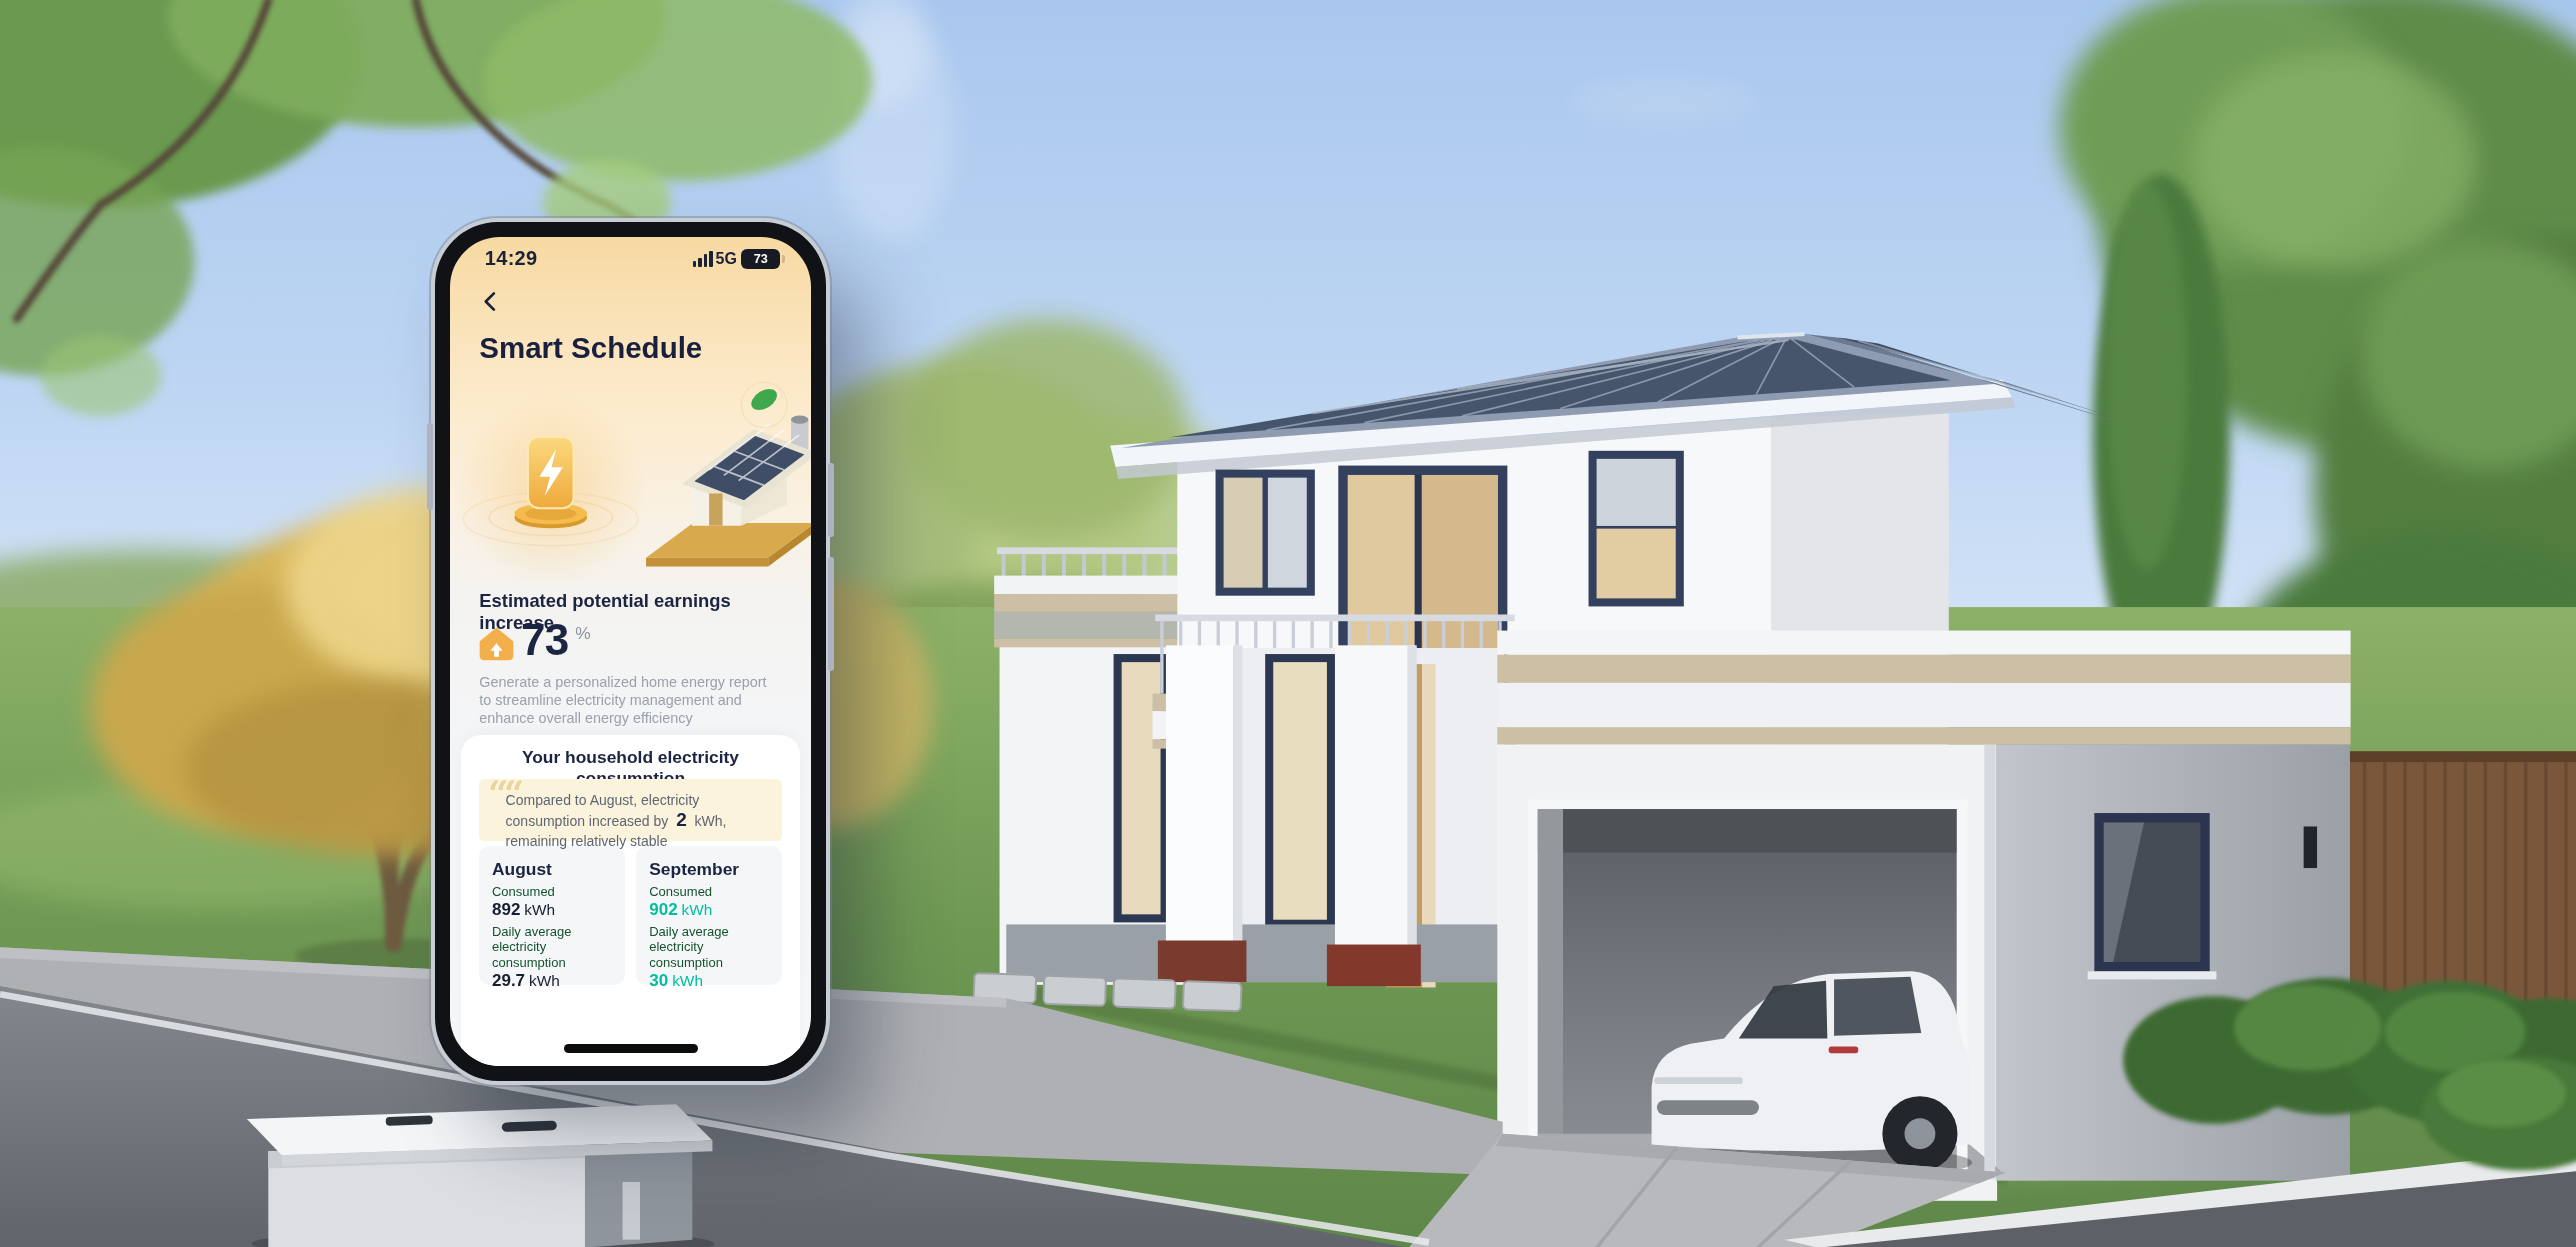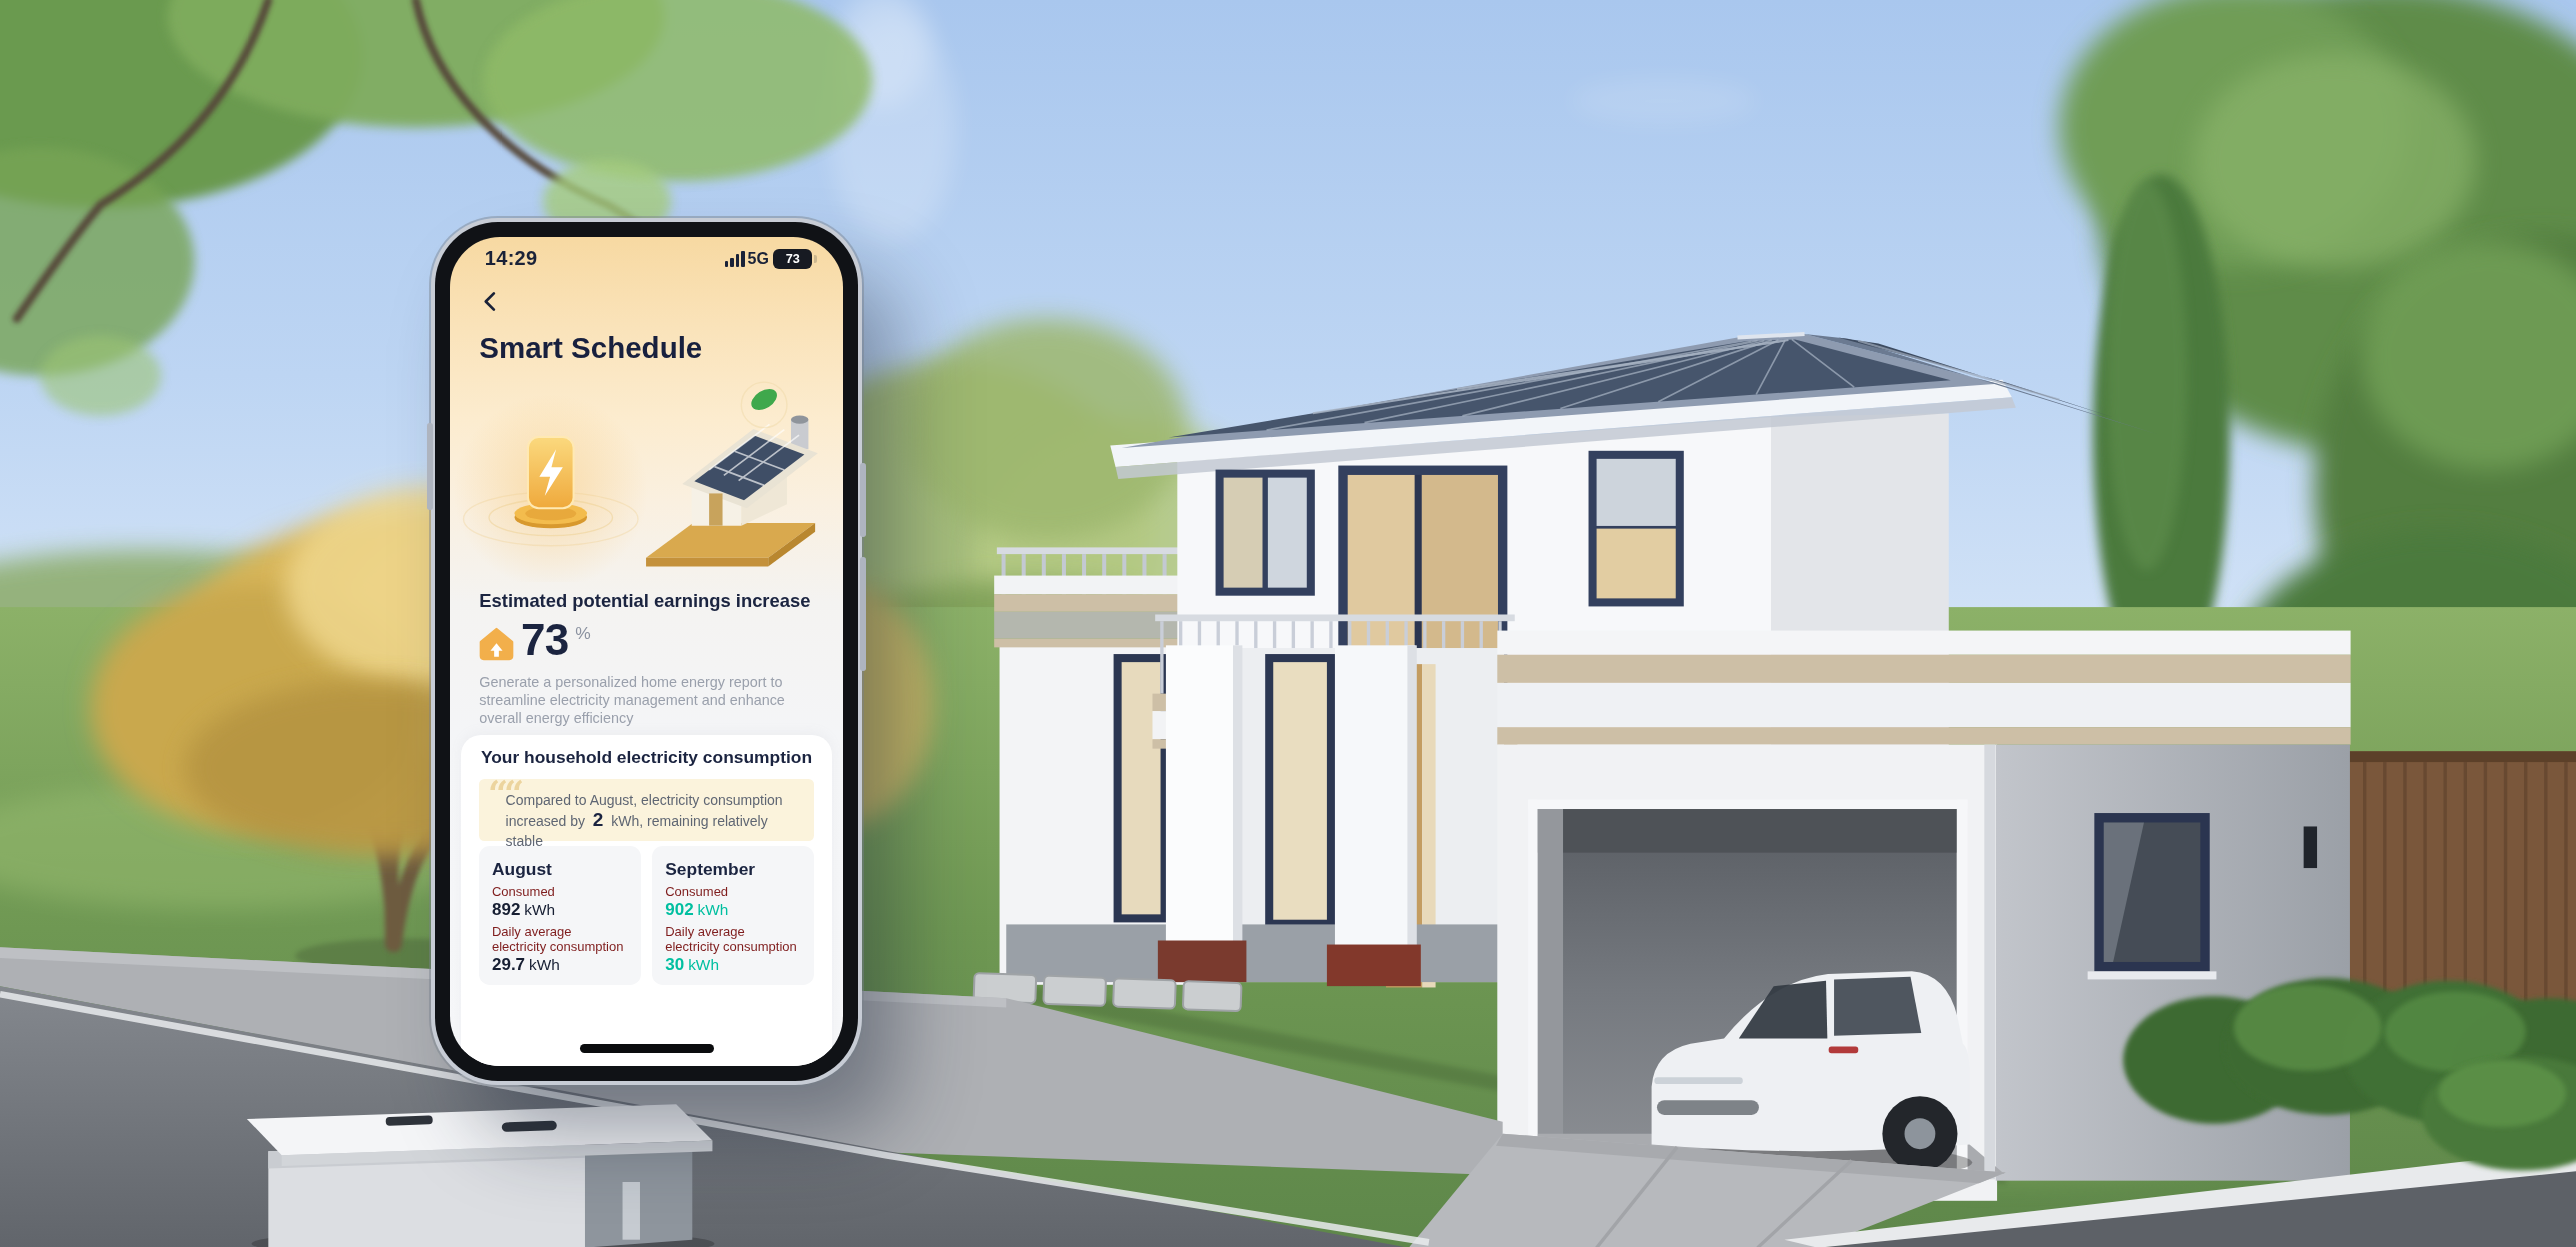--- a/index.html
+++ b/index.html
@@ -1,21 +1,21 @@
 <!DOCTYPE html>
 <html style="font-size:10.7px"><head>
 <meta charset="utf-8">
 <style>
   html,body{margin:0;padding:0;background:#0c0e12;}
   .stage{position:relative;width:2576px;height:1248px;overflow:hidden;
          font-family:"Liberation Sans", sans-serif;background:#bcd4f2;}
   .scene{position:absolute;inset:0;}
 
   
-  .phone{position:absolute;left:435px;top:222px;width:423px;height:859px;
+  .phone{position:absolute;left:435px;top:222px;width:391px;height:859px;
          background:#101216;border-radius:63px;padding:14.8px;box-sizing:border-box;
          box-shadow:0 0 0 4px #c7ccd5, 0 0 0 6px rgba(120,128,140,.45),
                     40px 54px 81px rgba(25,35,55,.40);z-index:10;}
   .side-btn{position:absolute;background:#aeb4bf;border-radius:2.7px;}
   .sb-r1{right:-8px;top:241px;width:6px;height:74px;}
   .sb-r2{right:-8px;top:335px;width:6px;height:114px;}
   .sb-l1{left:-8px;top:201px;width:6px;height:87px;}
   .screen{position:relative;width:100%;height:100%;border-radius:50px;overflow:hidden;
           background:linear-gradient(180deg,#f7d9a2 0%,#fae3ba 11%,#fceccf 22%,
                      #faf0e0 32%,#f4f3f1 44%,#f4f5f7 60%,#f6f7f9 100%);}
@@ -48,21 +48,21 @@
               height:24px;padding-top:4px;}
   .quote-box{position:relative;margin-top:8px;background:#fbf3dc;border-radius:5.4px;
              padding:12px 13.4px 10.7px 27px;height:39px;}
   .quote-glyph{position:absolute;left:9.4px;top:-5.4px;font-family:"DejaVu Serif",serif;
                font-size:35px;font-weight:700;color:#ecd49e;letter-spacing:-4px;}
   .quote-text{font-size:14px;line-height:19.5px;color:#5f6673;}
   .quote-text .big{font-size:19px;font-weight:800;color:#1b2440;padding:0 4px;}
   .months{display:grid;grid-template-columns:1fr 1fr;gap:10.7px;margin-top:5.4px;}
   .mcard{background:#f5f6f8;border-radius:10.7px;padding:13.4px 13.4px 10.7px;height:115px;}
   .mname{font-size:17.4px;font-weight:700;color:#1b2440;height:21.5px;}
-  .mlabel{font-size:13px;color:#7f1d1d;line-height:15.4px;margin-top:2.7px;}
+  .mlabel{font-size:13px;color:#14532d;line-height:15.4px;margin-top:2.7px;}
   .mval{margin-top:0.7px;height:21.5px;}
   .mval b{font-size:17px;font-weight:700;color:#171f33;}
   .mval span{font-size:15.4px;color:#171f33;margin-left:4px;}
   .mcard.teal .mval b,.mcard.teal .mval span{color:#00bfa0;}
   .home-bar{position:absolute;left:50%;transform:translateX(-50%);bottom:13.4px;
             width:134px;height:8.7px;border-radius:4.7px;background:#0b0c0e;z-index:5;}
 </style>
 </head>
 <body>
 

